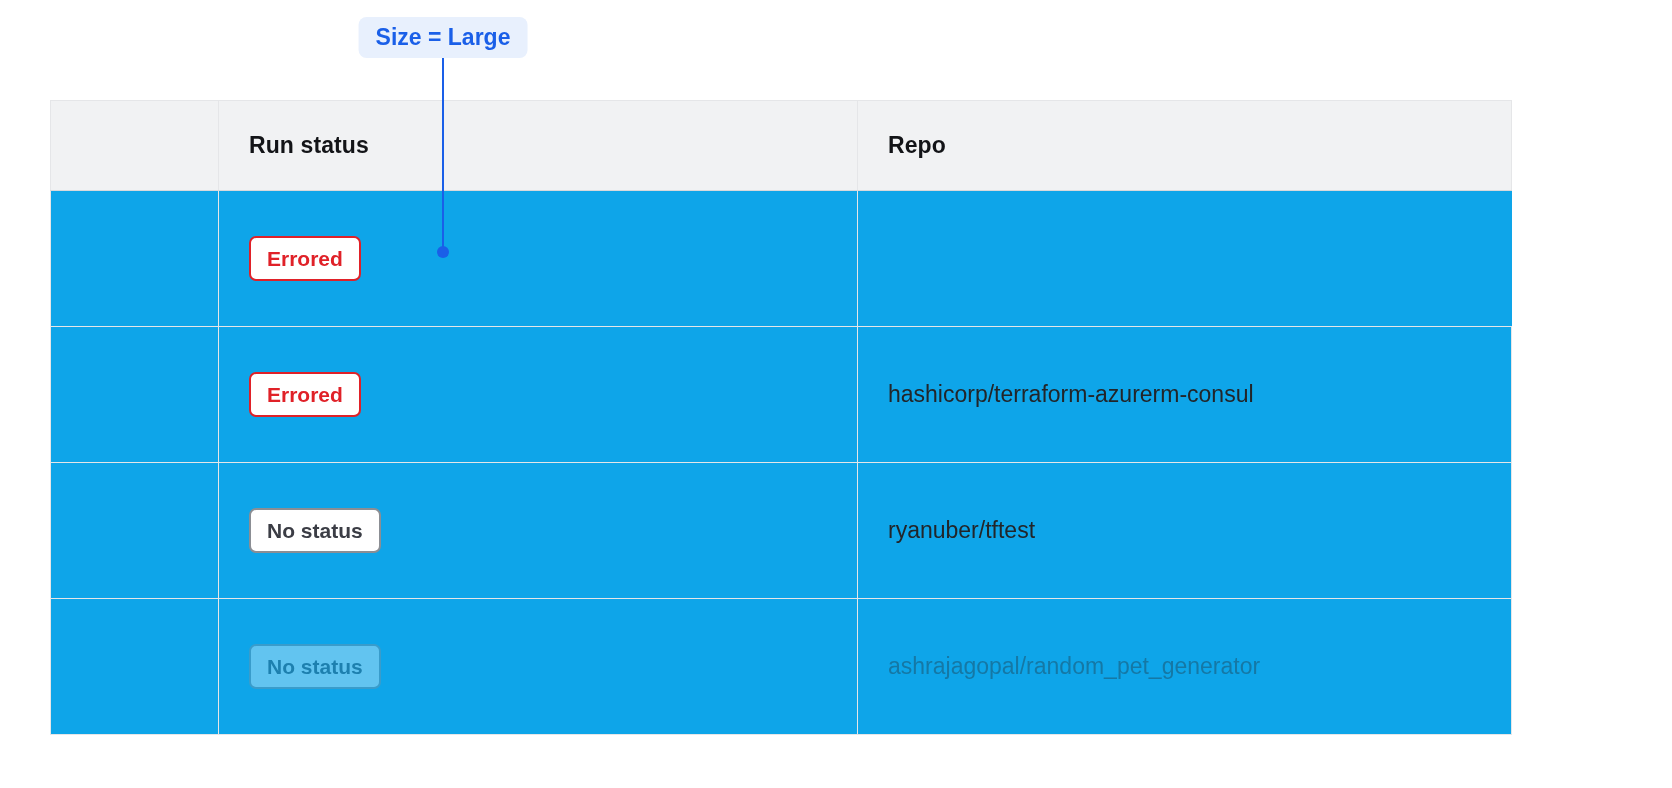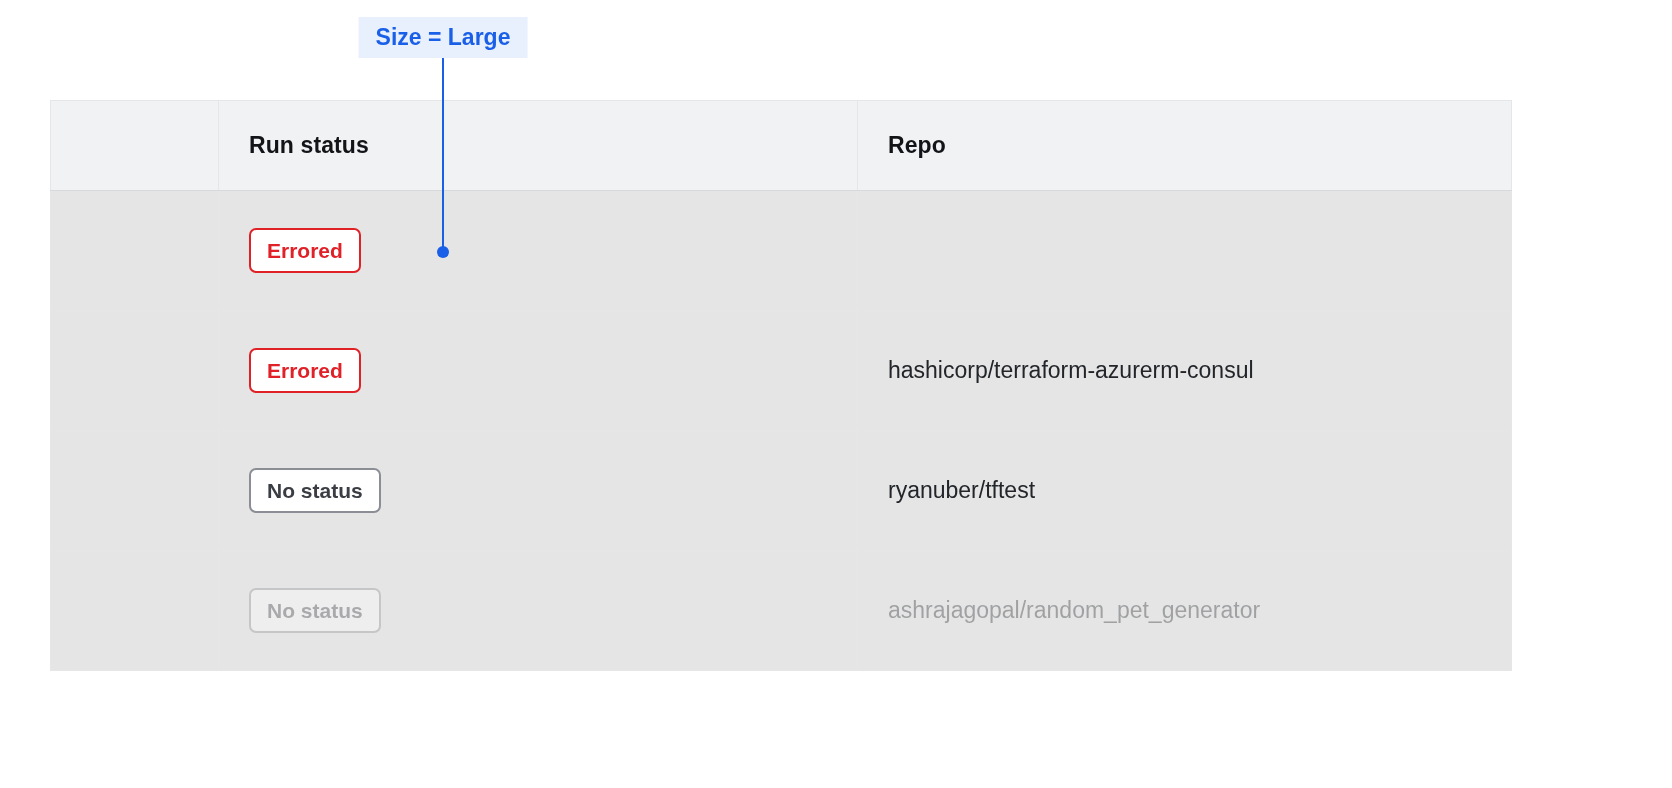--- a/index.html
+++ b/index.html
@@ -21,22 +21,22 @@
   .thead, .tr {
     display: grid;
     grid-template-columns: 169px 639px 654px;
   }
   .thead {
     height: 90px;
     background: var(--header-bg, #f1f2f3);
     border-bottom: 1px solid #d8d9dc;
   }
   .tr {
-    height: 120px;
-    background: #e5e5e5;
+    height: 136px;
+    background: #0ea5e9;
     border-bottom: 1px solid var(--border, #e5e6e8);
   }
   .th, .td {
     display: flex;
     align-items: center;
     padding-left: 30px;
     border-right: 1px solid var(--border, #e5e6e8);
     overflow: hidden;
     text-align: center;
   }
@@ -73,21 +73,21 @@
   
   .annotation-label {
     position: absolute;
     left: 443px; top: 17px;
     transform: translateX(-50%);
     background: var(--annotation-bg, #e8f0fd);
     color: var(--annotation-fg, #1a5fe8);
     font-size: 23px;
     font-weight: 700;
     padding: 7px 17px;
-    border-radius: 0;
+    border-radius: 8px;
     white-space: nowrap;
     z-index: 5;
   }
   .annotation-line {
     position: absolute;
     left: 442px; top: 58px;
     width: 2px; height: 189px;
     background: var(--annotation-fg, #1a5fe8);
     z-index: 5;
   }

